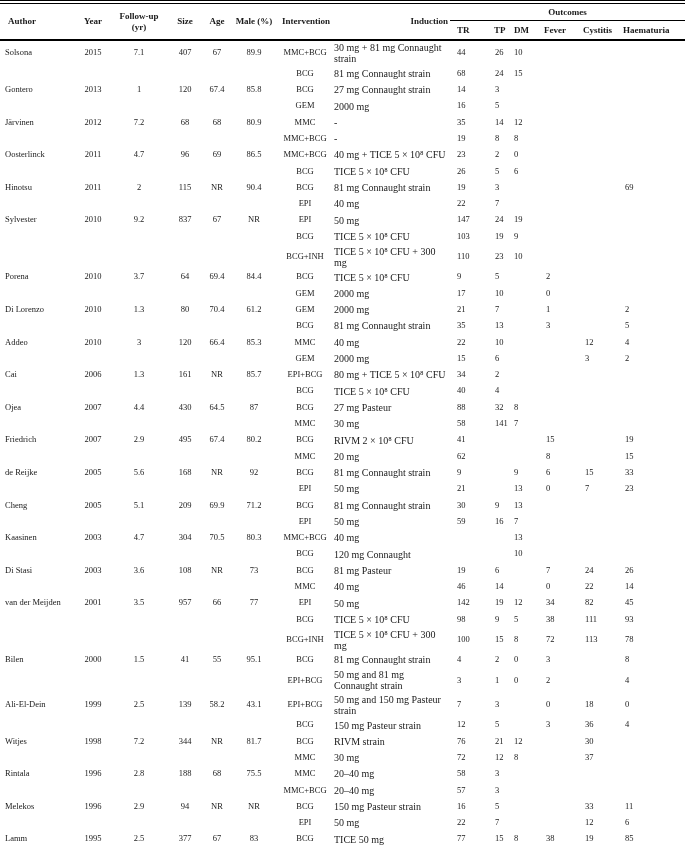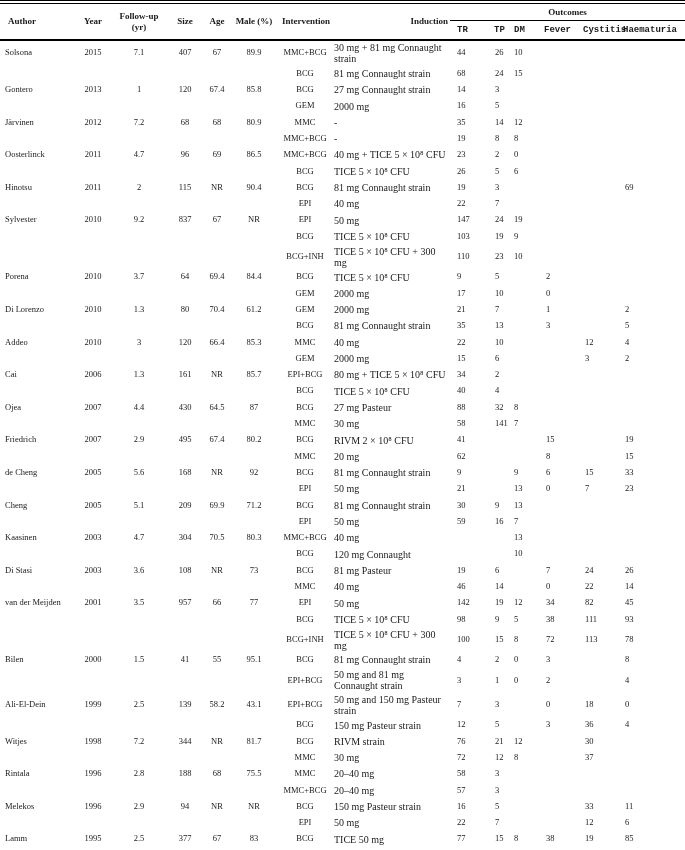--- a/index.html
+++ b/index.html
@@ -20,21 +20,21 @@
     border-bottom: 3px solid #000;
   }
   thead th {
     font-size: 9px;
     font-weight: bold;
     padding: 1px 2px;
     vertical-align: middle;
     text-align: center;
     line-height: 1.15;
   }
-  thead tr.main-header th { height: 16px; font-family: Liberation Mono, monospace; }
+  thead tr.main-header th { height: 16px; }
   th.outcomes-span { border-bottom: 1.5px solid #000; height: 14px; }
   thead { border-bottom: 2.5px solid #000; }
   tbody td {
     font-size: 8.5px;
     padding: 1px 2px;
     height: 14.3px;
     line-height: 1.12;
     vertical-align: middle;
     white-space: normal;
     overflow: hidden;
@@ -497,21 +497,21 @@
           <td class="col6">MMC</td>
           <td class="col7">20 mg</td>
           <td class="col8">62</td>
           <td class="col9"></td>
           <td class="col10"></td>
           <td class="col11">8</td>
           <td class="col12"></td>
           <td class="col13">15</td>
         </tr>
         <tr>
-          <td class="col0">de Cheng</td>
+          <td class="col0">de Reijke</td>
           <td class="col1">2005</td>
           <td class="col2">5.6</td>
           <td class="col3">168</td>
           <td class="col4">NR</td>
           <td class="col5">92</td>
           <td class="col6">BCG</td>
           <td class="col7">81 mg Connaught strain</td>
           <td class="col8">9</td>
           <td class="col9"></td>
           <td class="col10">9</td>

